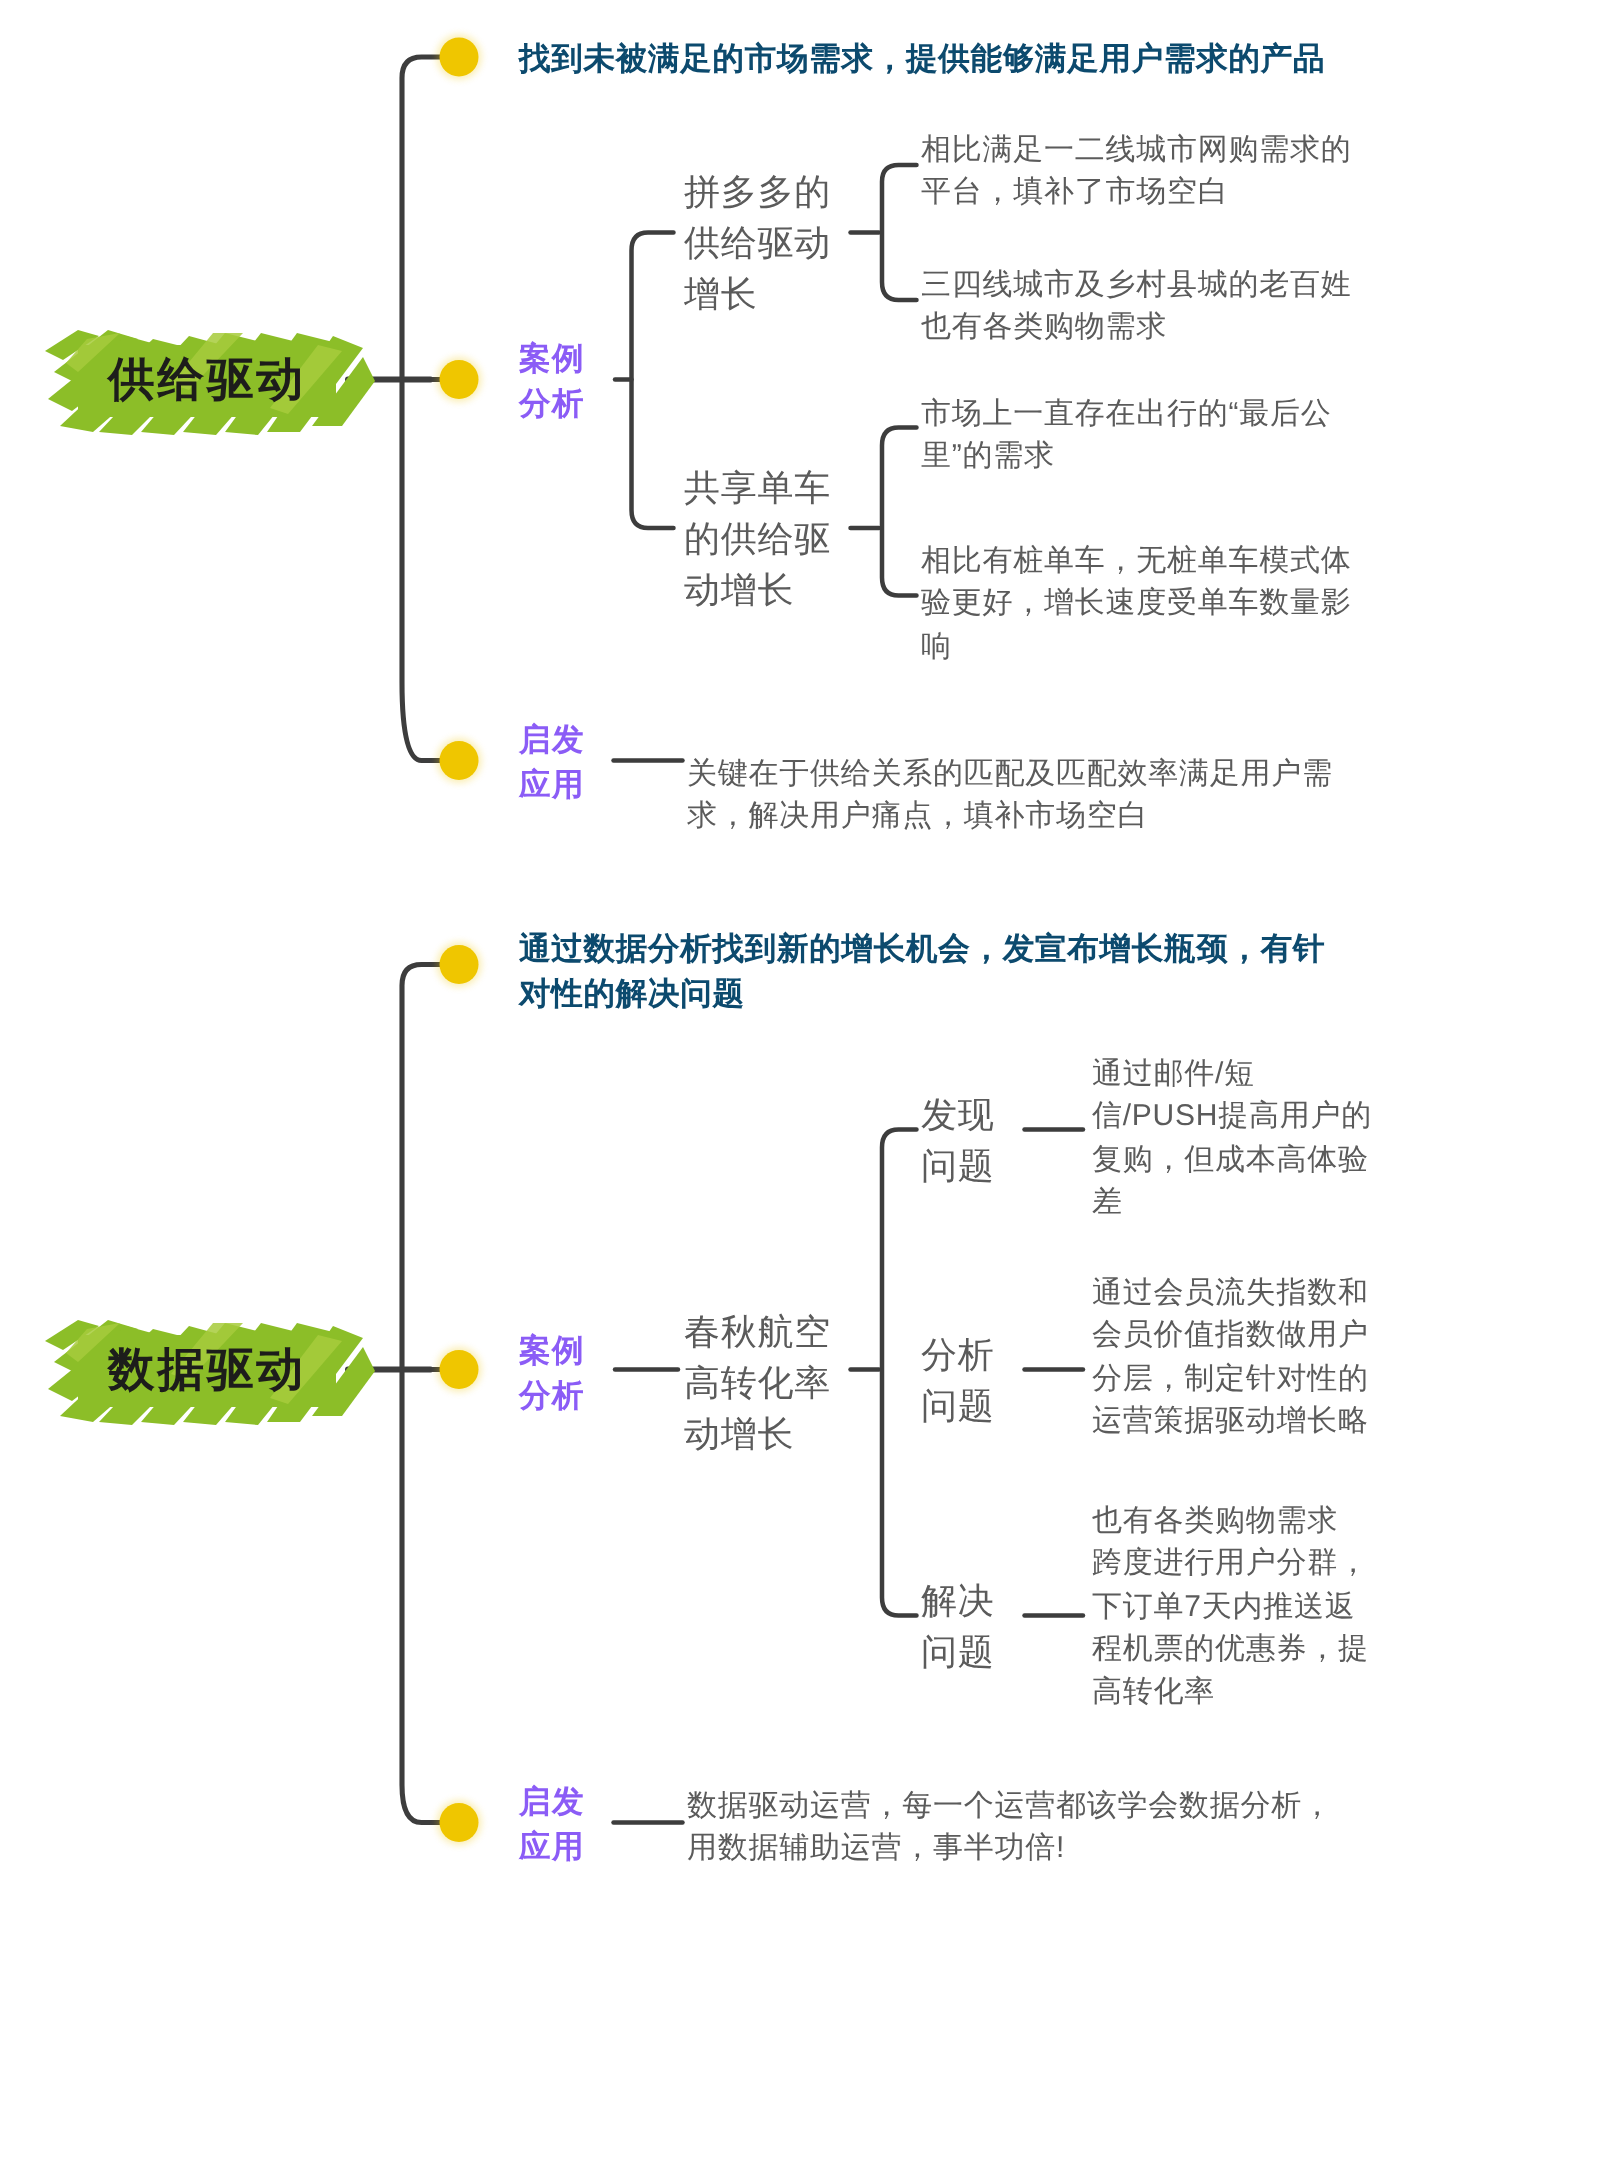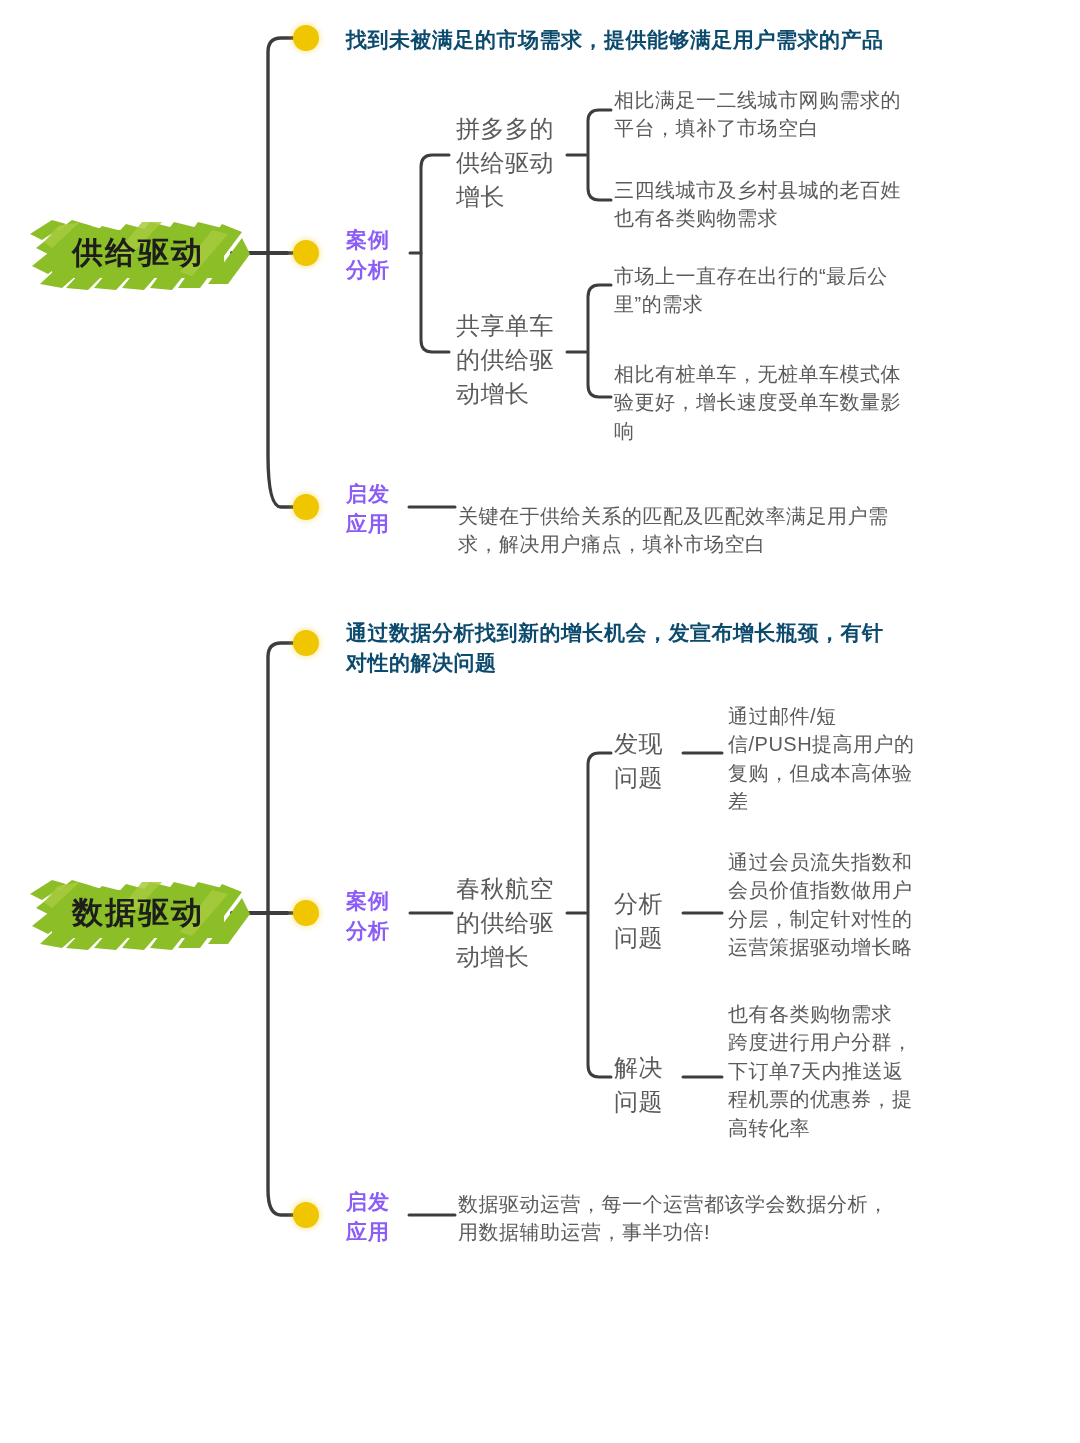--- a/index.html
+++ b/index.html
@@ -205,21 +205,21 @@
   <div class="dot" style="left:293px;top:900px;"></div>
   <div class="dot" style="left:293px;top:1202px;"></div>
 
   <div class="node lv1" style="left:346px;top:618px;width:640px;">通过数据分析找到新的增长机会，发宣布增长瓶颈，有针
 对性的解决问题</div>
 
   <div class="node lv1-key" style="left:346px;top:886px;width:70px;">案例
 分析</div>
 
   <div class="node lv2" style="left:456px;top:872px;width:112px;">春秋航空
-的供给驱
+高转化率
 动增长</div>
 
   <div class="node lv3" style="left:614px;top:727px;width:70px;">发现
 问题</div>
 
   <div class="node leaf" style="left:728px;top:702px;width:236px;">通过邮件/短
 信/PUSH提高用户的
 复购，但成本高体验
 差</div>
 

